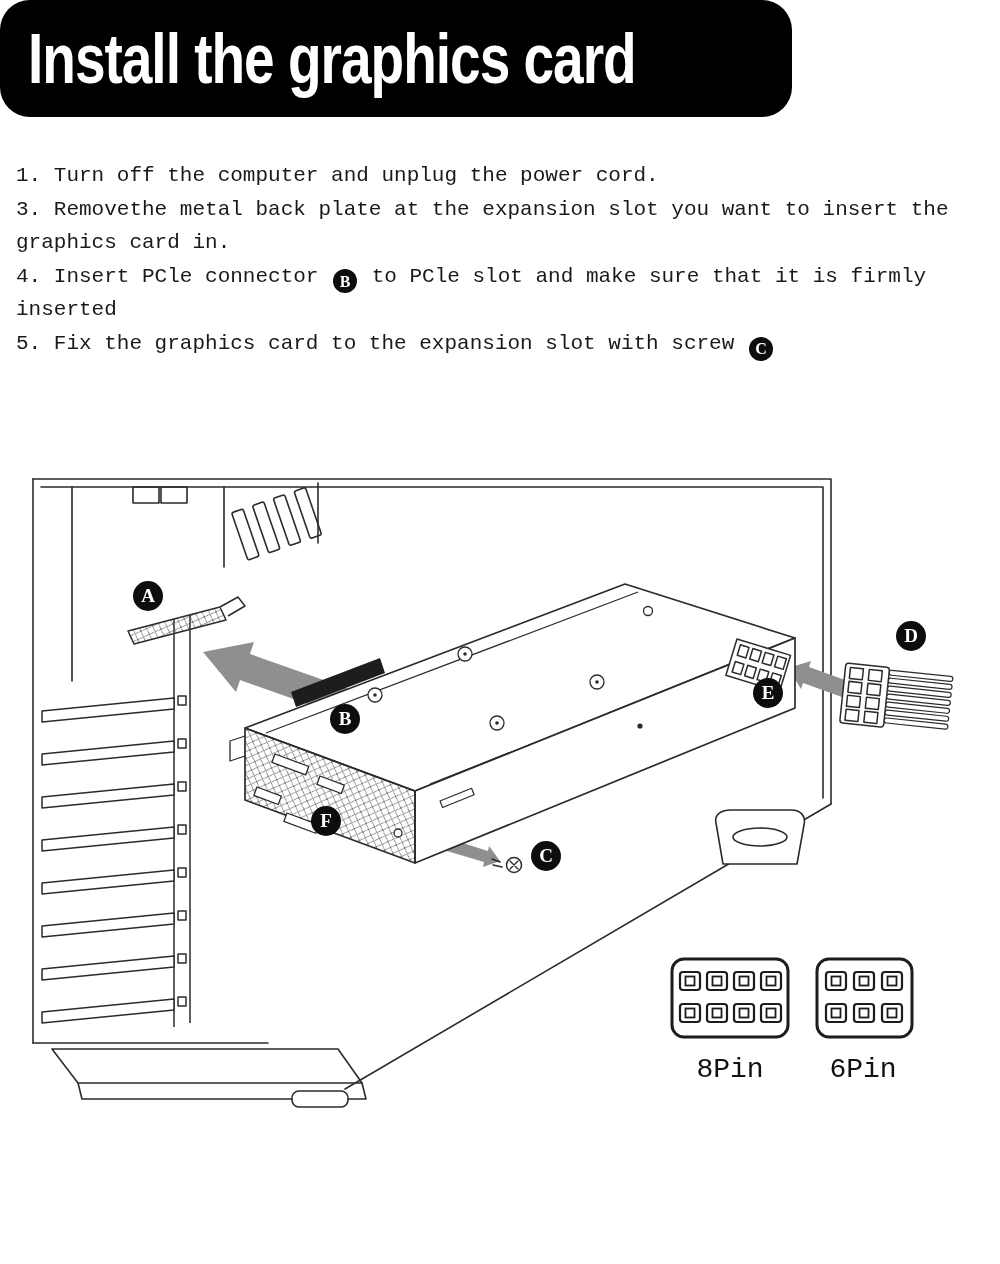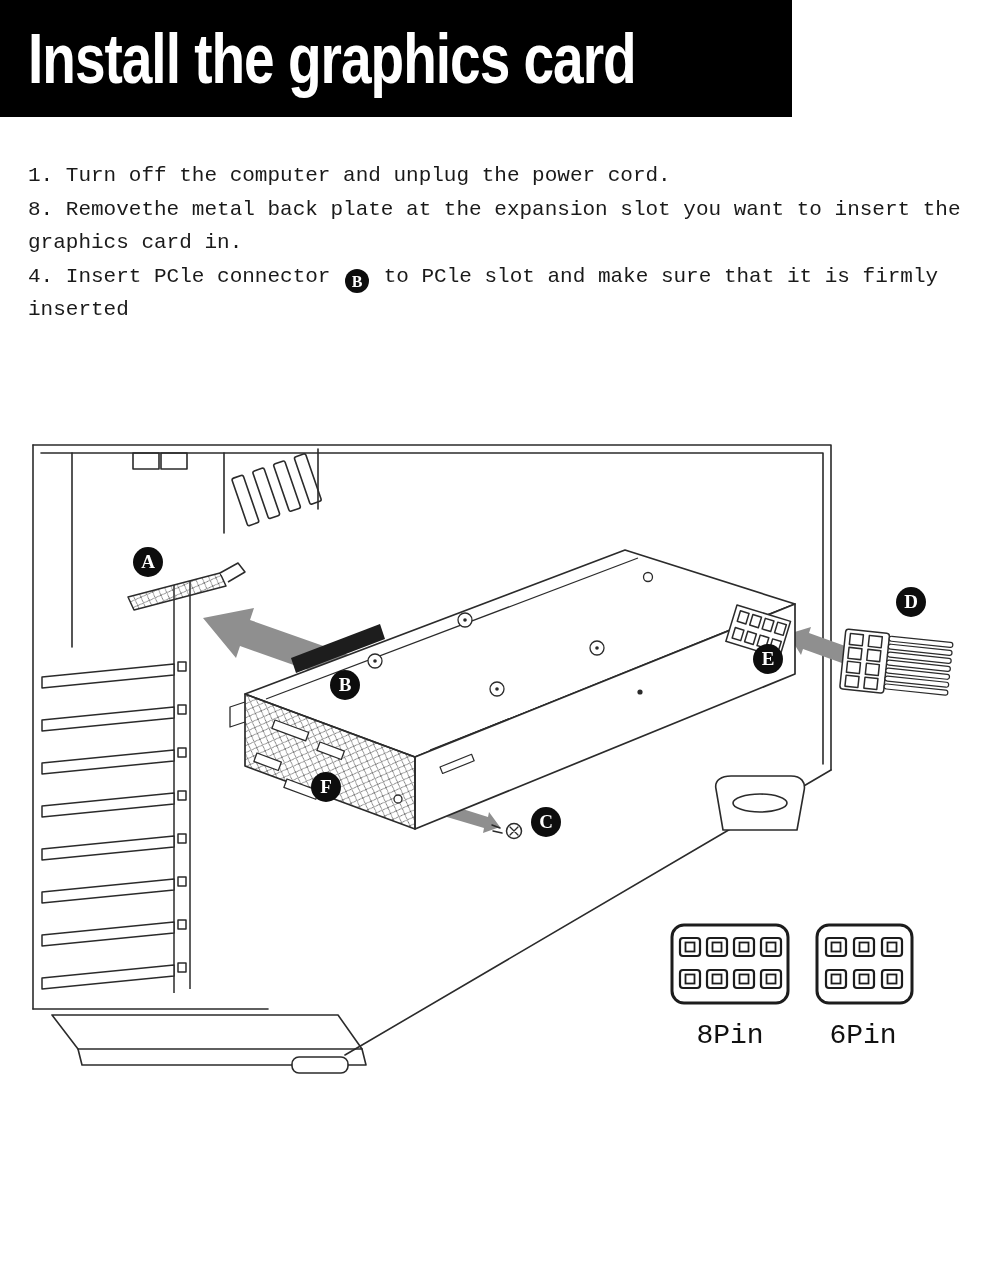--- a/index.html
+++ b/index.html
@@ -4,30 +4,30 @@
 <style>
   * { margin:0; padding:0; box-sizing:border-box; }
   html,body { background:#ffffff; }
   body {
     width:1000px; height:1264px; overflow:hidden;
     font-family:"Liberation Mono", monospace;
     color:#1a1a1a;
   }
   .title-bar {
     width:792px; height:117px; background:#000000;
-    display:flex; align-items:center;
+    display:flex; align-items:center;border-radius:30px;
   }
   .title-bar h1 {
     font-family:"Liberation Sans", sans-serif;
     font-weight:bold; font-size:55px; letter-spacing:-1px;
     color:#ffffff; padding-left:28px; white-space:nowrap;
     transform:scaleY(1.28); transform-origin:left center;
   }
   .instructions {
-    padding:42px 25px 0 28px;
+    padding:42px 25px 0 16px;
     font-size:21px; line-height:33.5px;
   }
   .instruction { margin:0; }
   .badge {
     display:inline-flex; width:24px; height:24px; border-radius:50%;
     background:#0d0d0d; color:#ffffff;
     font-size:16px; font-weight:bold;
     align-items:center; justify-content:center;
     vertical-align:-5px; margin:0 2px;
     font-family:"Liberation Serif", serif;
@@ -51,22 +51,23 @@
 <body>
 
 <div class="page">
 
   <header class="title-bar">
     <h1>Install the graphics card</h1>
   </header>
 
   <section class="instructions" id="instructions">
       <p class="instruction">1. Turn off the computer and unplug the power cord.</p>
-      <p class="instruction">8. Removethe metal back plate at the expansion slot you want to insert the graphics card in.</p>
+      <p class="instruction">3. Removethe metal back plate at the expansion slot you want to insert the graphics card in.</p>
       <p class="instruction">4. Insert PCle connector <span class="badge">B</span> to PCle slot and make sure that it is firmly inserted</p>
+      <p class="instruction">5. Fix the graphics card to the expansion slot with screw <span class="badge">C</span></p>
     </section>
 
   <section class="diagram">
     <svg width="1000" height="690" viewBox="0 0 1000 690">
       <defs>
         <pattern id="hatch" width="9" height="9" patternUnits="userSpaceOnUse" patternTransform="rotate(21)">
           <path d="M0 0L9 9M9 0L0 9" stroke="#4a4a4a" stroke-width="0.7"></path>
         </pattern>
       </defs>
 

